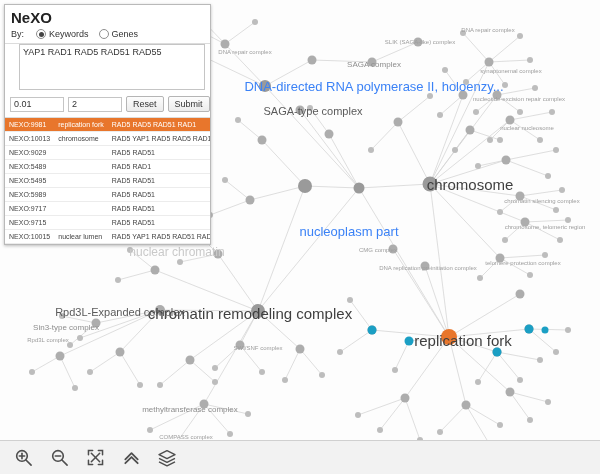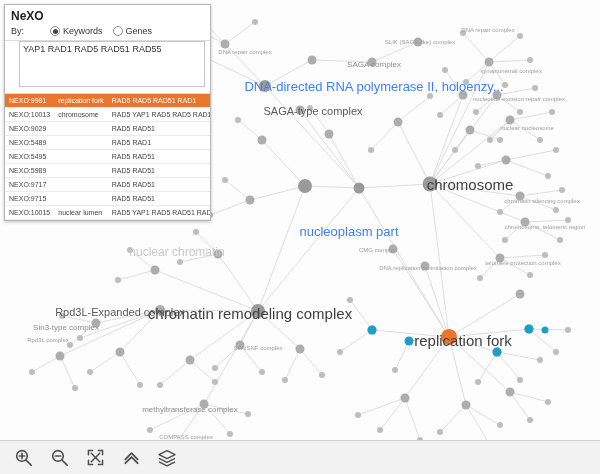--- a/index.html
+++ b/index.html
@@ -47,21 +47,21 @@
     position: absolute;
     left: 4px; top: 4px;
     width: 205px;
     background: #ffffff;
     border: 1px solid #b9b9b9;
     box-shadow: 0 1px 3px rgba(0,0,0,.25);
     font-size: 10px;
     color: #333;
   }
   #panel-title {
-    font-size: 12px;
+    font-size: 15px;
     font-weight: bold;
     padding: 4px 6px 3px 6px;
     color: #222;
   }
   .search-row {
     display: flex;
     align-items: center;
     padding: 0 5px 4px 5px;
     gap: 4px;
   }
@@ -91,21 +91,21 @@
   }
   .icon-btn svg { display: block; }
   .radio-row {
     display: flex;
     align-items: center;
     gap: 10px;
     padding: 0 6px 4px 6px;
     font-size: 9px;
     color: #333;
   }
-  .radio-row .by-label { color: #333; margin-right: 16px; }
+  .radio-row .by-label { color: #333; margin-right: 2px; }
   .radio-item { display: flex; align-items: center; gap: 3px; cursor: pointer; }
   .radio-dot {
     width: 8px; height: 8px;
     border: 1px solid #8e8e8e;
     border-radius: 50%;
     background: #fff;
     position: relative;
   }
   .radio-dot.on::after {
     content: "";
@@ -538,20 +538,26 @@
       </span>
     </div>
 
     <div class="panel-sep"></div>
 
 
     <div class="ta-wrap">
       <textarea class="term-input" style="">YAP1 RAD1 RAD5 RAD51 RAD55</textarea>
     </div>
 
+    <div class="params-row">
+      <input class="num" type="text" value="0.01" style="">
+      <input class="num wide" type="text" value="2" style="">
+      <button class="btn">Reset</button>
+      <button class="btn">Submit</button>
+    </div>
 
     <div class="results">
       <table class="res-table">
         <tbody id="results-body">
             <tr class="row-selected">
               <td class="c-id">NEXO:9981</td>
               <td class="c-name">replication fork</td>
               <td class="c-genes">RAD5 RAD5 RAD51 RAD1</td>
             </tr>
             <tr>

